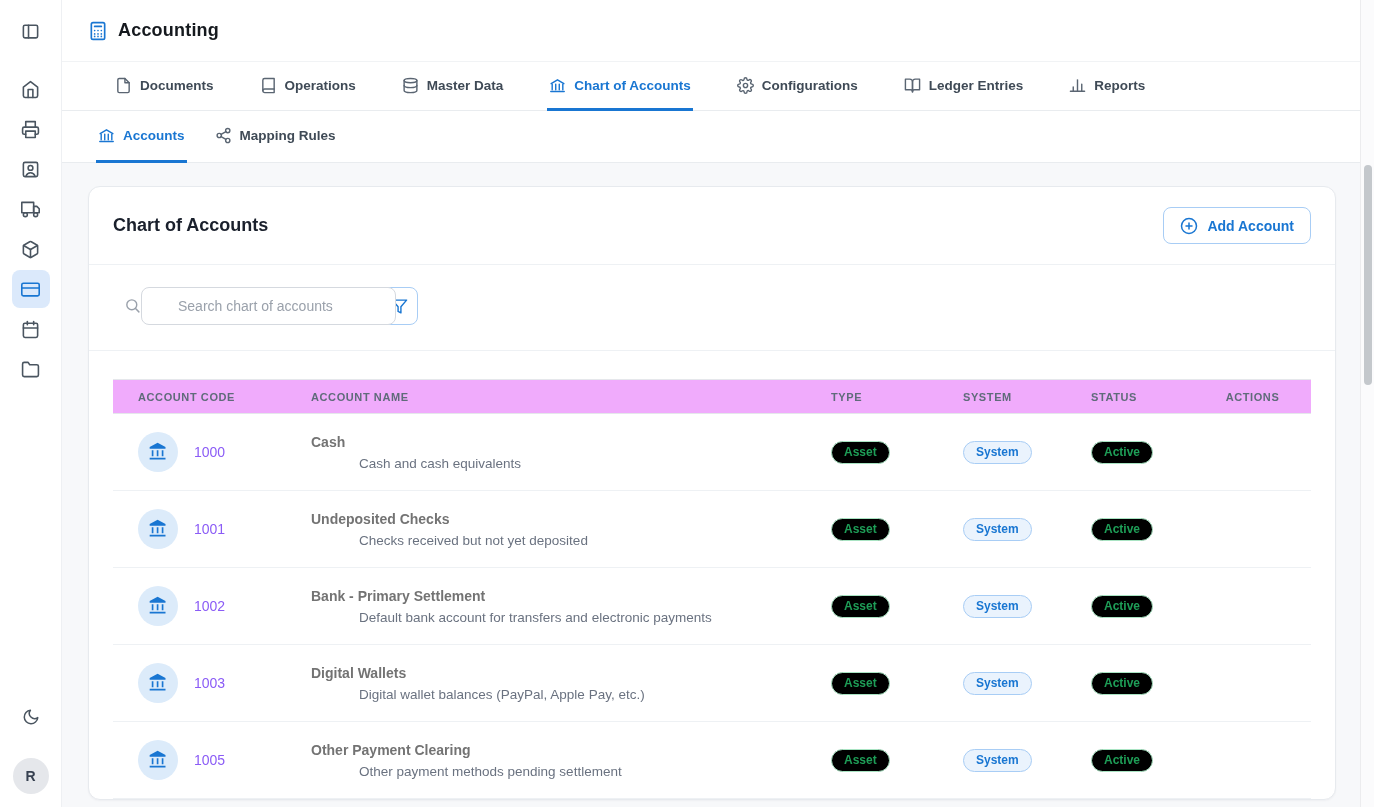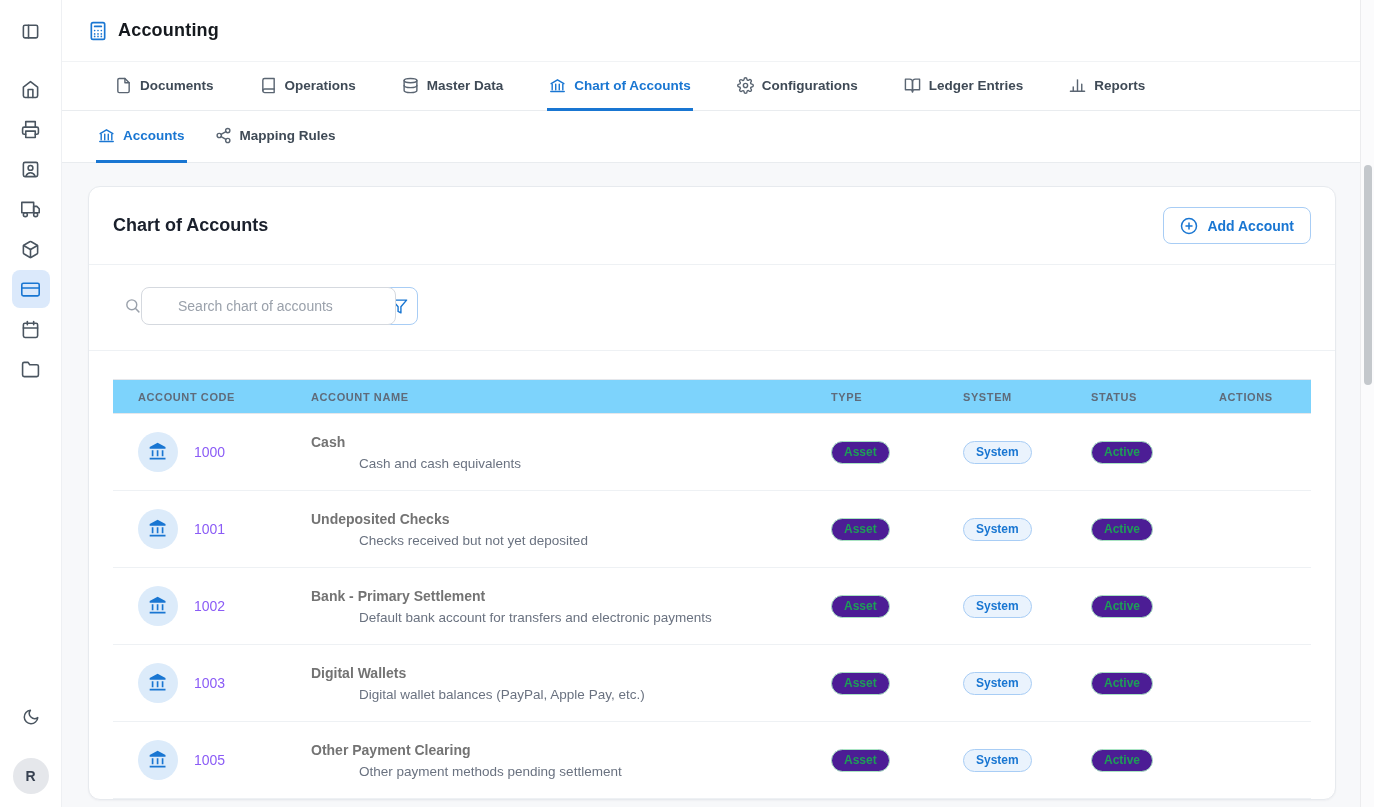--- a/index.html
+++ b/index.html
@@ -56,34 +56,34 @@
   .search-box { position:relative; width:255px; }
   .search-box .sicon { position:absolute; left:11px; top:10px; color:#9aa1ab; }
   .search-input { width:100%; height:38px; border:1px solid #d5d9df; border-radius:8px;
     padding:0 12px 0 36px; font-size:14px; font-family:inherit; color:#1f2937; outline:none;margin-left:28px; }
   .search-input::placeholder { color:#9aa1ab; }
   .filter-btn { width:38px; height:38px; border:1px solid #a8cdf5; border-radius:8px;
     background:#fff; color:#1976d2; display:flex; align-items:center; justify-content:center; cursor:pointer; }
 
   .table-wrap { padding:28px 24px 0; }
   .thead, .trow { display:grid; grid-template-columns:186px 520px 132px 128px 128px 1fr; align-items:center; }
-  .thead { background:#7dd3fc; border-top:1px solid #e5e7eb; border-bottom:1px solid #e5e7eb; height:35px; }
+  .thead { background:#f0abfc; border-top:1px solid #e5e7eb; border-bottom:1px solid #e5e7eb; height:35px; }
   .th { font-size:11px; font-weight:700; color:#5f6b7a; letter-spacing:.6px; padding-left:12px; }
   .th.first { padding-left:25px; }
-  .th.last { text-align:left; padding-right:25px; }
+  .th.last { text-align:center; padding-right:25px; }
   .trow { min-height:77px; border-bottom:1px solid #eef1f4; }
   .cell { padding-left:12px; }
   .code-cell { padding-left:25px; display:flex; align-items:center; gap:16px; }
   .row-icon { width:40px; height:40px; border-radius:50%; background:#dcebfa; color:#1976d2;
     display:flex; align-items:center; justify-content:center; flex-shrink:0; }
   .code { font-size:14px; font-weight:500; color:#8b5cf6; }
   .acc-name { font-size:14px; font-weight:700; color:#737373; }
   .acc-desc { font-size:13.5px; color:#6a7280; margin-top:6px;margin-left:48px; }
   .badge { display:inline-block; padding:3px 12px 4px; border-radius:999px; font-size:12px; font-weight:700; }
-  .badge-green { color:#1e9e57; background:#4c1d95; border:1px solid #a9e4c3; }
+  .badge-green { color:#1e9e57; background:#000000; border:1px solid #a9e4c3; }
   .badge-blue { color:#1976d2; background:#eaf3fd; border:1px solid #a8cdf5; }
   .actions-cell { text-align:right; padding-right:25px; }
 
   
   .scrollbar-track { position:fixed; right:0; top:0; width:14px; height:807px;
     background:#fbfbfc; border-left:1px solid #ececee; }
   .scrollbar-thumb { position:absolute; left:3px; top:165px; width:8px; height:220px;
     border-radius:4px; background:#c4c8cc; cursor:pointer; }
 </style>
 </head>

